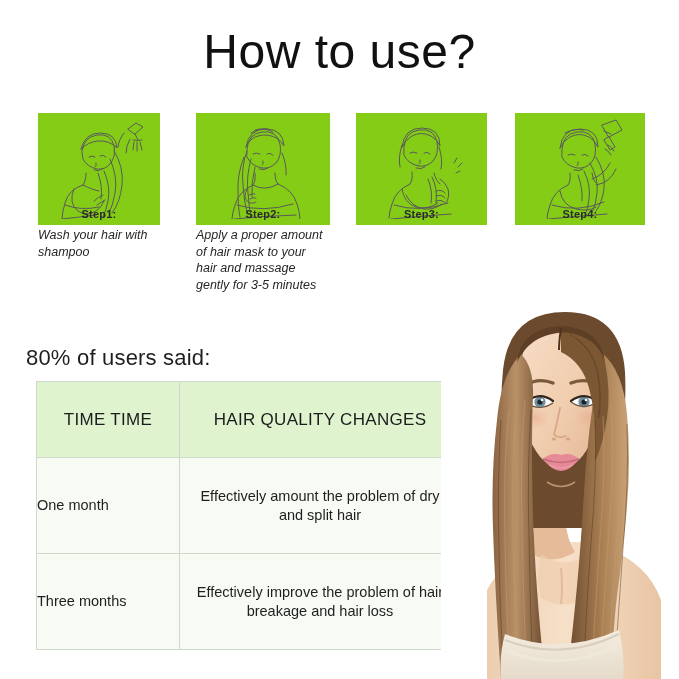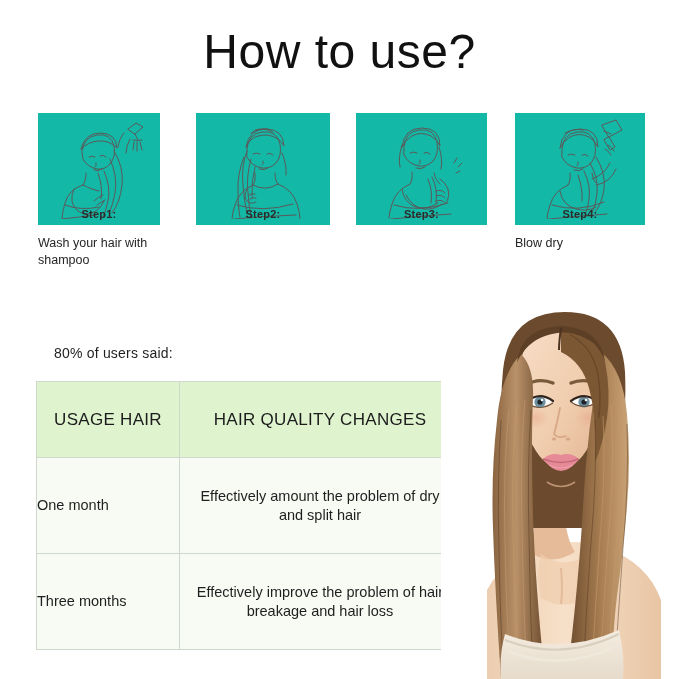--- a/index.html
+++ b/index.html
@@ -44,21 +44,21 @@
     top: 0;
   }
   .step-0 { left: 38px;  width: 122px; }
   .step-1 { left: 196px; width: 134px; }
   .step-2 { left: 356px; width: 131px; }
   .step-3 { left: 515px; width: 130px; }
 
   .step-thumb {
     position: relative;
     height: 112px;
-    background: #14b8a6;
+    background: #84cc16;
     overflow: hidden;
   }
   .step-thumb svg {
     position: absolute;
     left: 50%;
     top: 2px;
     transform: translateX(-50%);
     display: block;
   }
   .step-label {
@@ -66,32 +66,33 @@
     left: 0;
     bottom: 5px;
     width: 100%;
     text-align: center;
     font-size: 11px;
     font-weight: 700;
     color: #2b2b2b;
     letter-spacing: 0.2px;
   }
   .step-caption {
-    margin-top: 10px;
+    margin-top: 2px;
     font-size: 12.5px;
     line-height: 1.32;
     color: #262626;
+    font-style: italic;
   }
 
   
   .survey-heading {
     position: absolute;
-    left: 54px;
+    left: 26px;
     top: 345px;
-    font-size: 14px;
+    font-size: 22px;
     color: #1f1f1f;
     letter-spacing: 0.2px;
   }
 
   .survey-table {
     position: absolute;
     left: 36px;
     top: 381px;
     width: 406px;
     border-collapse: collapse;
@@ -209,20 +210,21 @@
 
           <path d="M44 74 q-4 8 0 12 q4 4 9 1"></path>
           <path d="M46 80 q3 -2 6 -1 M47 84 q3 -2 6 -1"></path>
 
           <path d="M34 90 q26 8 56 -1"></path>
           <path d="M31 104 q30 -3 62 -4"></path>
         </g>
       </svg>
       <div class="step-label">Step2:</div>
     </div>
+    <div class="step-caption">Apply a proper amount of hair mask to your hair and massage gently for 3-5 minutes</div>
   </div>
 
   <div class="step step-2">
     <div class="step-thumb">
       <svg width="120" height="104" viewBox="0 0 120 104">
         <g fill="none" stroke="#5a5a5a" stroke-width="1" stroke-linecap="round" stroke-linejoin="round">
 
           <path d="M42 32 q1 -15 15 -17 q15 -2 18 12 q2 12 -4 19 q-6 6 -14 5 q-11 -2 -15 -11 z"></path>
 
           <path d="M40 32 q2 -19 20 -19 q18 0 18 18 q-3 -7 -9 -10 q-10 -5 -19 0 q-7 4 -10 11 z"></path>
@@ -286,31 +288,30 @@
           <path d="M58 60 q5 14 4 26"></path>
 
           <path d="M40 76 q2 14 16 18 q12 3 20 -2"></path>
 
           <path d="M32 90 q26 8 52 -3"></path>
           <path d="M29 104 q30 -3 58 -5"></path>
         </g>
       </svg>
       <div class="step-label">Step4:</div>
     </div>
-    <div class="step-caption">Blow dry</div>
   </div>
 
 </div>
 
 <div class="survey-heading">80% of users said:</div>
 
 <table class="survey-table">
   <thead>
     <tr>
-      <th class="col-time">USAGE HAIR</th>
+      <th class="col-time">TIME TIME</th>
       <th class="col-change">HAIR QUALITY CHANGES</th>
     </tr>
   </thead>
   <tbody>
     <tr>
       <td class="col-time">One month</td>
       <td class="col-change">Effectively amount the problem of dry and split hair</td>
     </tr>
     <tr>
       <td class="col-time">Three months</td>

